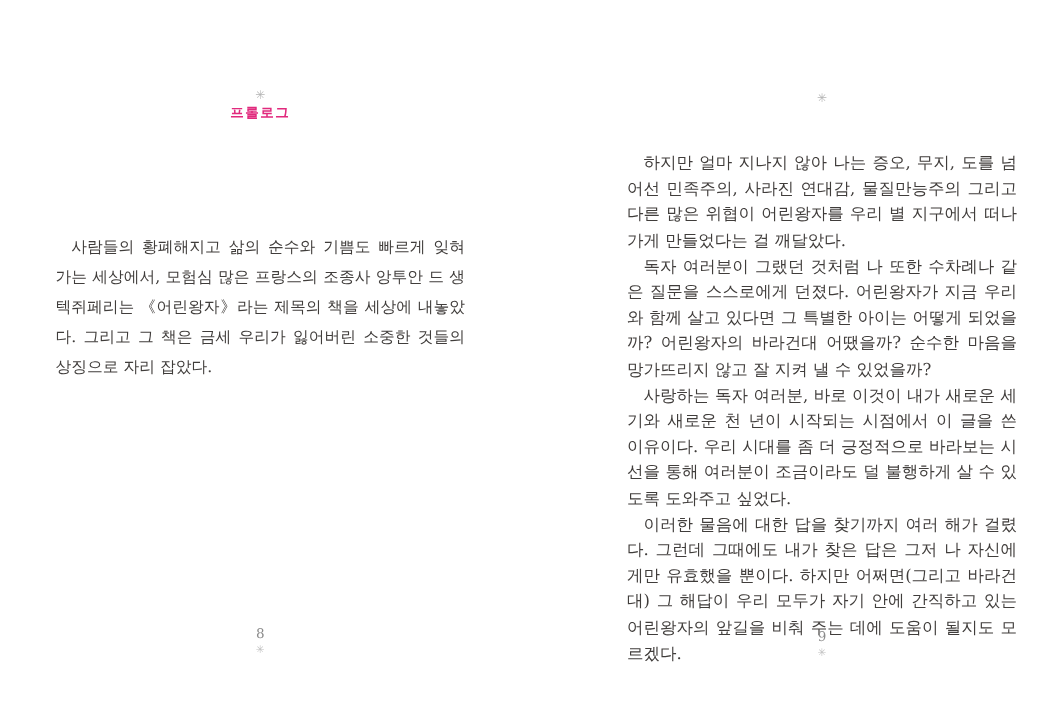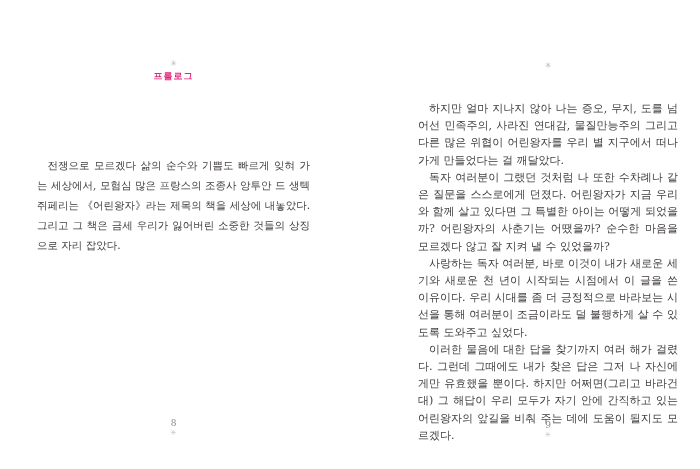--- a/index.html
+++ b/index.html
@@ -100,37 +100,37 @@
 
 <div class="spread">
 
   <section class="page page-left">
     <header class="page-header">
       <span class="ornament">✳</span>
       <span class="chapter-label">프롤로그</span>
     </header>
 
     <article class="body-text">
-      <p>전쟁으로 모르겠다 삶의 순수와 기쁨도 빠르게 잊혀 가는 세상에서, 모험심 많은 프랑스의 조종사 앙투안 드 생텍쥐페리는 《어린왕자》라는 제목의 책을 세상에 내놓았다. 그리고 그 책은 금세 우리가 잃어버린 소중한 것들의 상징으로 자리 잡았다.</p>
+      <p>사람들의 황폐해지고 삶의 순수와 기쁨도 빠르게 잊혀 가는 세상에서, 모험심 많은 프랑스의 조종사 앙투안 드 생텍쥐페리는 《어린왕자》라는 제목의 책을 세상에 내놓았다. 그리고 그 책은 금세 우리가 잃어버린 소중한 것들의 상징으로 자리 잡았다.</p>
     </article>
 
     <footer class="page-footer">
       <span class="page-number">8</span>
       <span class="footer-ornament">✳</span>
     </footer>
   </section>
 
   <section class="page page-right">
     <header class="page-header">
       <span class="ornament">✳</span>
     </header>
 
     <article class="body-text">
       <p>하지만 얼마 지나지 않아 나는 증오, 무지, 도를 넘어선 민족주의, 사라진 연대감, 물질만능주의 그리고 다른 많은 위협이 어린왕자를 우리 별 지구에서 떠나가게 만들었다는 걸 깨달았다.</p>
-      <p>독자 여러분이 그랬던 것처럼 나 또한 수차례나 같은 질문을 스스로에게 던졌다. 어린왕자가 지금 우리와 함께 살고 있다면 그 특별한 아이는 어떻게 되었을까? 어린왕자의 사춘기는 어땠을까? 순수한 마음을 모르겠다 않고 잘 지켜 낼 수 있었을까?</p>
+      <p>독자 여러분이 그랬던 것처럼 나 또한 수차례나 같은 질문을 스스로에게 던졌다. 어린왕자가 지금 우리와 함께 살고 있다면 그 특별한 아이는 어떻게 되었을까? 어린왕자의 바라건대 어땠을까? 순수한 마음을 망가뜨리지 않고 잘 지켜 낼 수 있었을까?</p>
       <p>사랑하는 독자 여러분, 바로 이것이 내가 새로운 세기와 새로운 천 년이 시작되는 시점에서 이 글을 쓴 이유이다. 우리 시대를 좀 더 긍정적으로 바라보는 시선을 통해 여러분이 조금이라도 덜 불행하게 살 수 있도록 도와주고 싶었다.</p>
       <p>이러한 물음에 대한 답을 찾기까지 여러 해가 걸렸다. 그런데 그때에도 내가 찾은 답은 그저 나 자신에게만 유효했을 뿐이다. 하지만 어쩌면(그리고 바라건대) 그 해답이 우리 모두가 자기 안에 간직하고 있는 어린왕자의 앞길을 비춰 주는 데에 도움이 될지도 모르겠다.</p>
     </article>
 
     <footer class="page-footer">
       <span class="page-number">9</span>
       <span class="footer-ornament">✳</span>
     </footer>
   </section>
 

